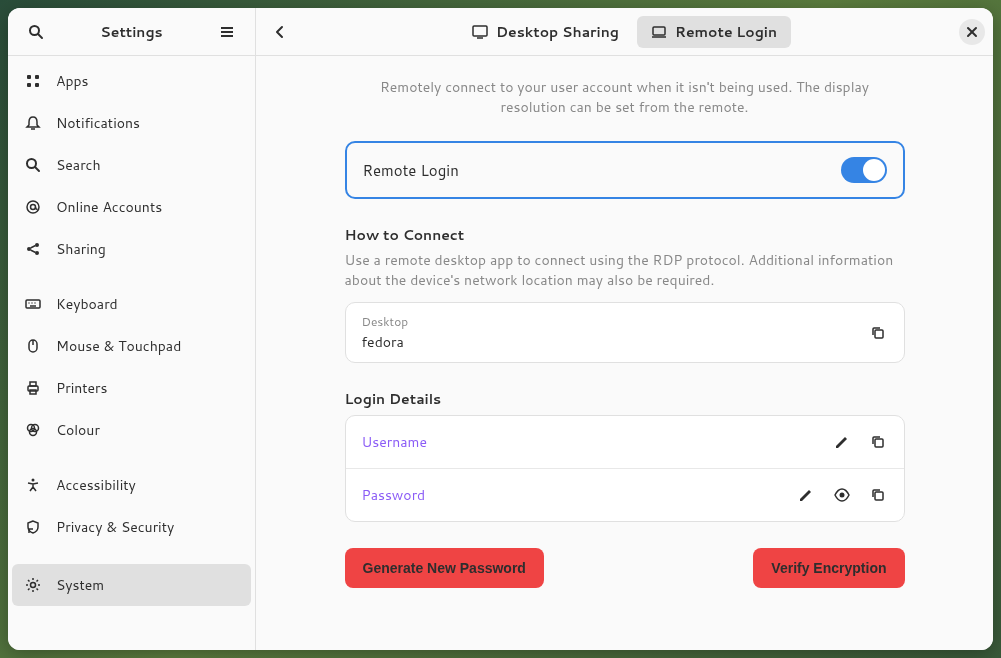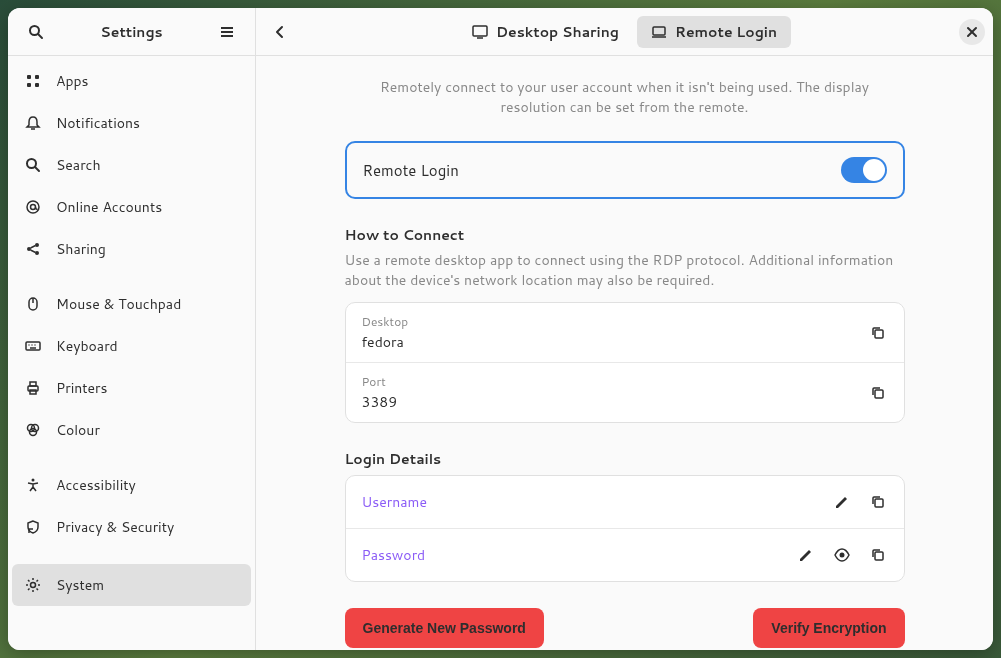--- a/index.html
+++ b/index.html
@@ -307,37 +307,37 @@
               <line x1="5.5" y1="7" x2="10.5" y2="4.5" stroke="#2e2e2e" stroke-width="1.5"></line>
               <line x1="5.5" y1="9" x2="10.5" y2="11.5" stroke="#2e2e2e" stroke-width="1.5"></line>
             </svg>
           </span>
           <span>Sharing</span>
         </div>
         <div class="sidebar-separator"></div>
         <div class="sidebar-item">
           <span class="icon">
             <svg width="16" height="16" viewBox="0 0 16 16" fill="#2e2e2e">
-              <rect x="4" y="2" width="8" height="12" rx="4" fill="none" stroke="#2e2e2e" stroke-width="1.5"></rect>
-              <line x1="8" y1="2" x2="8" y2="7" stroke="#2e2e2e" stroke-width="1.5"></line>
-            </svg>
-          </span>
-          <span>Mouse &amp; Touchpad</span>
-        </div>
-        <div class="sidebar-item">
-          <span class="icon">
-            <svg width="16" height="16" viewBox="0 0 16 16" fill="#2e2e2e">
               <rect x="1" y="4" width="14" height="8" rx="1" fill="none" stroke="#2e2e2e" stroke-width="1.5"></rect>
               <circle cx="4" cy="7" r="0.7" fill="#2e2e2e"></circle>
               <circle cx="7" cy="7" r="0.7" fill="#2e2e2e"></circle>
               <circle cx="10" cy="7" r="0.7" fill="#2e2e2e"></circle>
               <line x1="5" y1="10" x2="11" y2="10" stroke="#2e2e2e" stroke-width="1.5"></line>
             </svg>
           </span>
           <span>Keyboard</span>
+        </div>
+        <div class="sidebar-item">
+          <span class="icon">
+            <svg width="16" height="16" viewBox="0 0 16 16" fill="#2e2e2e">
+              <rect x="4" y="2" width="8" height="12" rx="4" fill="none" stroke="#2e2e2e" stroke-width="1.5"></rect>
+              <line x1="8" y1="2" x2="8" y2="7" stroke="#2e2e2e" stroke-width="1.5"></line>
+            </svg>
+          </span>
+          <span>Mouse &amp; Touchpad</span>
         </div>
         <div class="sidebar-item">
           <span class="icon">
             <svg width="16" height="16" viewBox="0 0 16 16" fill="#2e2e2e">
               <rect x="3" y="6" width="10" height="5" rx="1" fill="none" stroke="#2e2e2e" stroke-width="1.5"></rect>
               <rect x="5" y="2" width="6" height="4" fill="none" stroke="#2e2e2e" stroke-width="1.5"></rect>
               <rect x="5" y="10" width="6" height="4" fill="none" stroke="#2e2e2e" stroke-width="1.5"></rect>
             </svg>
           </span>
           <span>Printers</span>
@@ -426,34 +426,20 @@
         </div>
 
         <div class="section-title">How to Connect</div>
         <div class="section-desc">Use a remote desktop app to connect using the RDP protocol. Additional information about the device's network location may also be required.</div>
 
         <div class="card">
           <div class="card-row">
             <div class="card-row-text">
               <span class="card-row-label">Desktop</span>
               <span class="card-row-value">fedora</span>
-            </div>
-            <div class="row-actions">
-              <div class="row-action">
-                <svg width="16" height="16" viewBox="0 0 16 16">
-                    <rect x="5" y="5" width="8" height="8" rx="1" fill="none" stroke="#2e2e2e" stroke-width="1.5"></rect>
-                    <path d="M3 10 V4 a1 1 0 0 1 1-1 h6" fill="none" stroke="#2e2e2e" stroke-width="1.5"></path>
-                  </svg>
-              </div>
-            </div>
-          </div>
-          <div class="card-row">
-            <div class="card-row-text">
-              <span class="card-row-label">Port</span>
-              <span class="card-row-value">3389</span>
             </div>
             <div class="row-actions">
               <div class="row-action">
                 <svg width="16" height="16" viewBox="0 0 16 16">
                     <rect x="5" y="5" width="8" height="8" rx="1" fill="none" stroke="#2e2e2e" stroke-width="1.5"></rect>
                     <path d="M3 10 V4 a1 1 0 0 1 1-1 h6" fill="none" stroke="#2e2e2e" stroke-width="1.5"></path>
                   </svg>
               </div>
             </div>
           </div>

